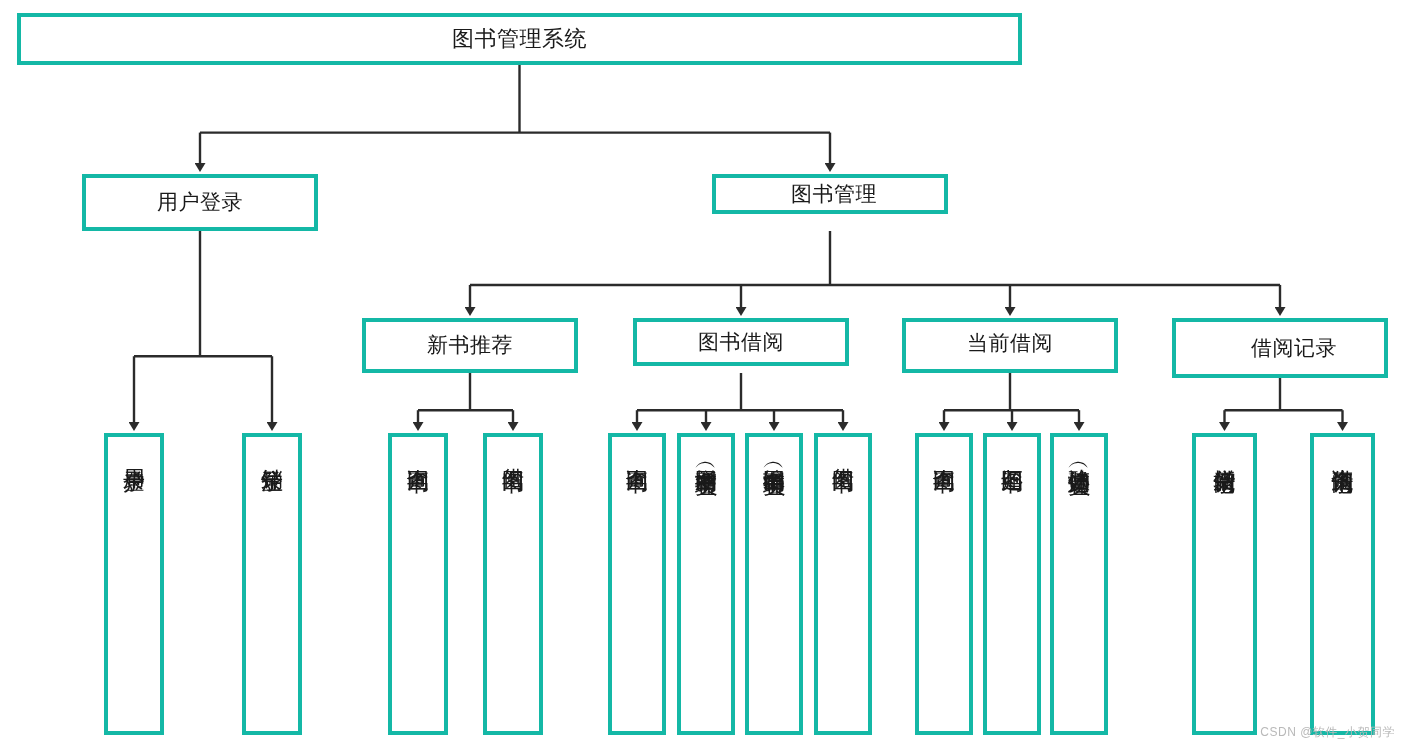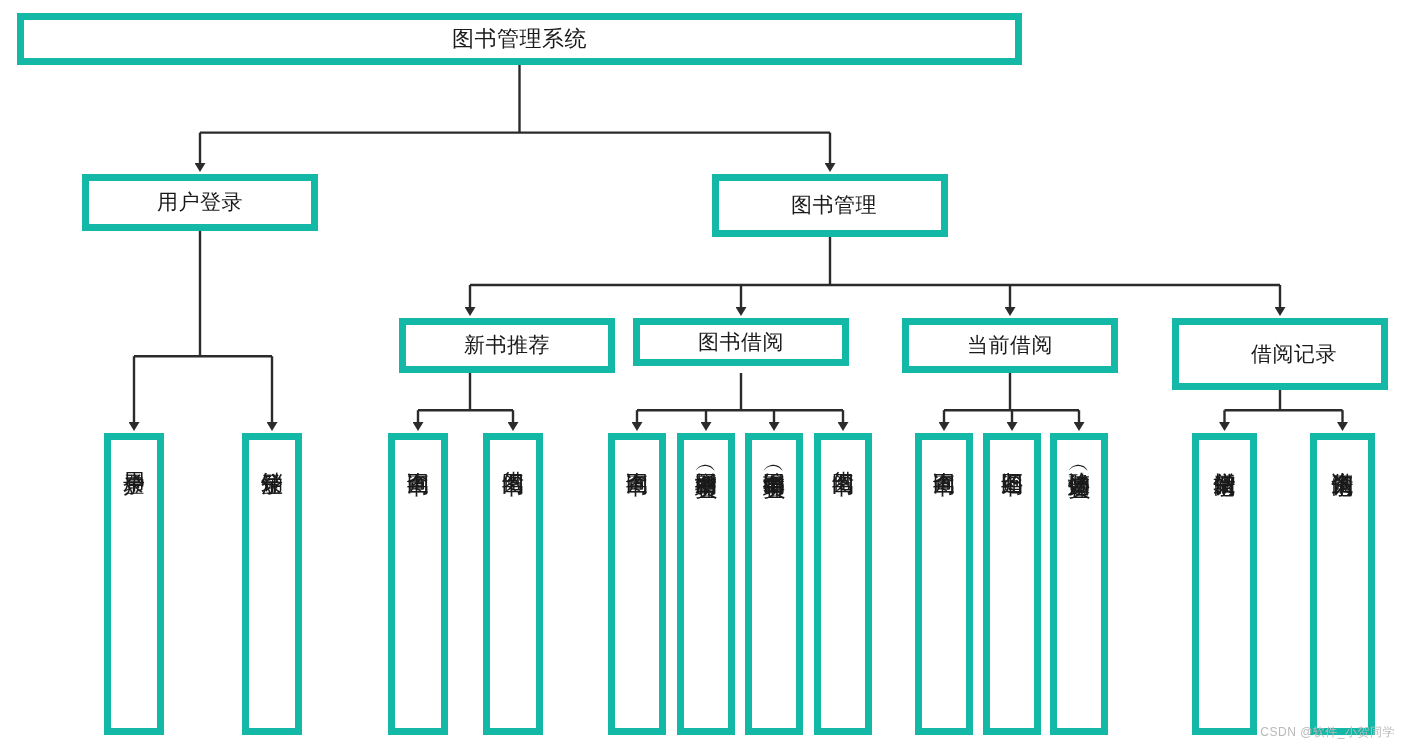--- a/index.html
+++ b/index.html
@@ -21,21 +21,21 @@
     position: absolute;
     left: 0;
     top: 0;
     width: 1405px;
     height: 747px;
   }
   .node {
     position: absolute;
     box-sizing: border-box;
     background: #ffffff;
-    border: 7px solid #14b8a6;
+    border: 4px solid #14b8a6;
     display: flex;
     align-items: center;
     justify-content: center;
     color: #1a1a1a;
   }
   .node .label {
     display: block;
     text-align: center;
     line-height: 1.18;
     white-space: pre-wrap;
@@ -117,33 +117,33 @@
       </g>
   </svg>
 
   <div id="node-layer">
       <div class="node root horiz" style="left: 17px; top: 13px; width: 1005px; height: 52px;">
         <span class="label">图书管理系统</span>
       </div>
       <div class="node level2 horiz" style="left: 82px; top: 174px; width: 236px; height: 57px;">
         <span class="label">用户登录</span>
       </div>
-      <div class="node level2 horiz" style="left: 712px; top: 174px; width: 236px; height: 63px; padding-left: 8px;">
+      <div class="node level2 horiz" style="left: 712px; top: 174px; width: 236px; height: 40px; padding-left: 8px;">
         <span class="label">图书管理</span>
       </div>
-      <div class="node level3 horiz" style="left: 362px; top: 318px; width: 216px; height: 55px; margin-left: 37px;">
+      <div class="node level3 horiz" style="left: 362px; top: 318px; width: 216px; height: 55px;">
         <span class="label">新书推荐</span>
       </div>
       <div class="node level3 horiz" style="left: 633px; top: 318px; width: 216px; height: 48px;">
         <span class="label">图书借阅</span>
       </div>
-      <div class="node level3 horiz" style="left: 902px; top: 318px; width: 216px; height: 55px;">
+      <div class="node level3 horiz" style="left: 902px; top: 318px; width: 216px; height: 55px; font-family: Liberation Mono, monospace;">
         <span class="label">当前借阅</span>
       </div>
-      <div class="node level3 horiz" style="left: 1172px; top: 318px; width: 216px; height: 72px; padding-left: 28px;">
+      <div class="node level3 horiz" style="left: 1172px; top: 318px; width: 216px; height: 60px; padding-left: 28px;">
         <span class="label">借阅记录</span>
       </div>
       <div class="node leaf vert" style="left: 104px; top: 433px; width: 60px; height: 302px;">
         <span class="label">用户登录</span>
       </div>
       <div class="node leaf vert" style="left: 242px; top: 433px; width: 60px; height: 302px;">
         <span class="label">注销登录</span>
       </div>
       <div class="node leaf vert" style="left: 388px; top: 433px; width: 60px; height: 302px;">
         <span class="label">查询图书</span>

